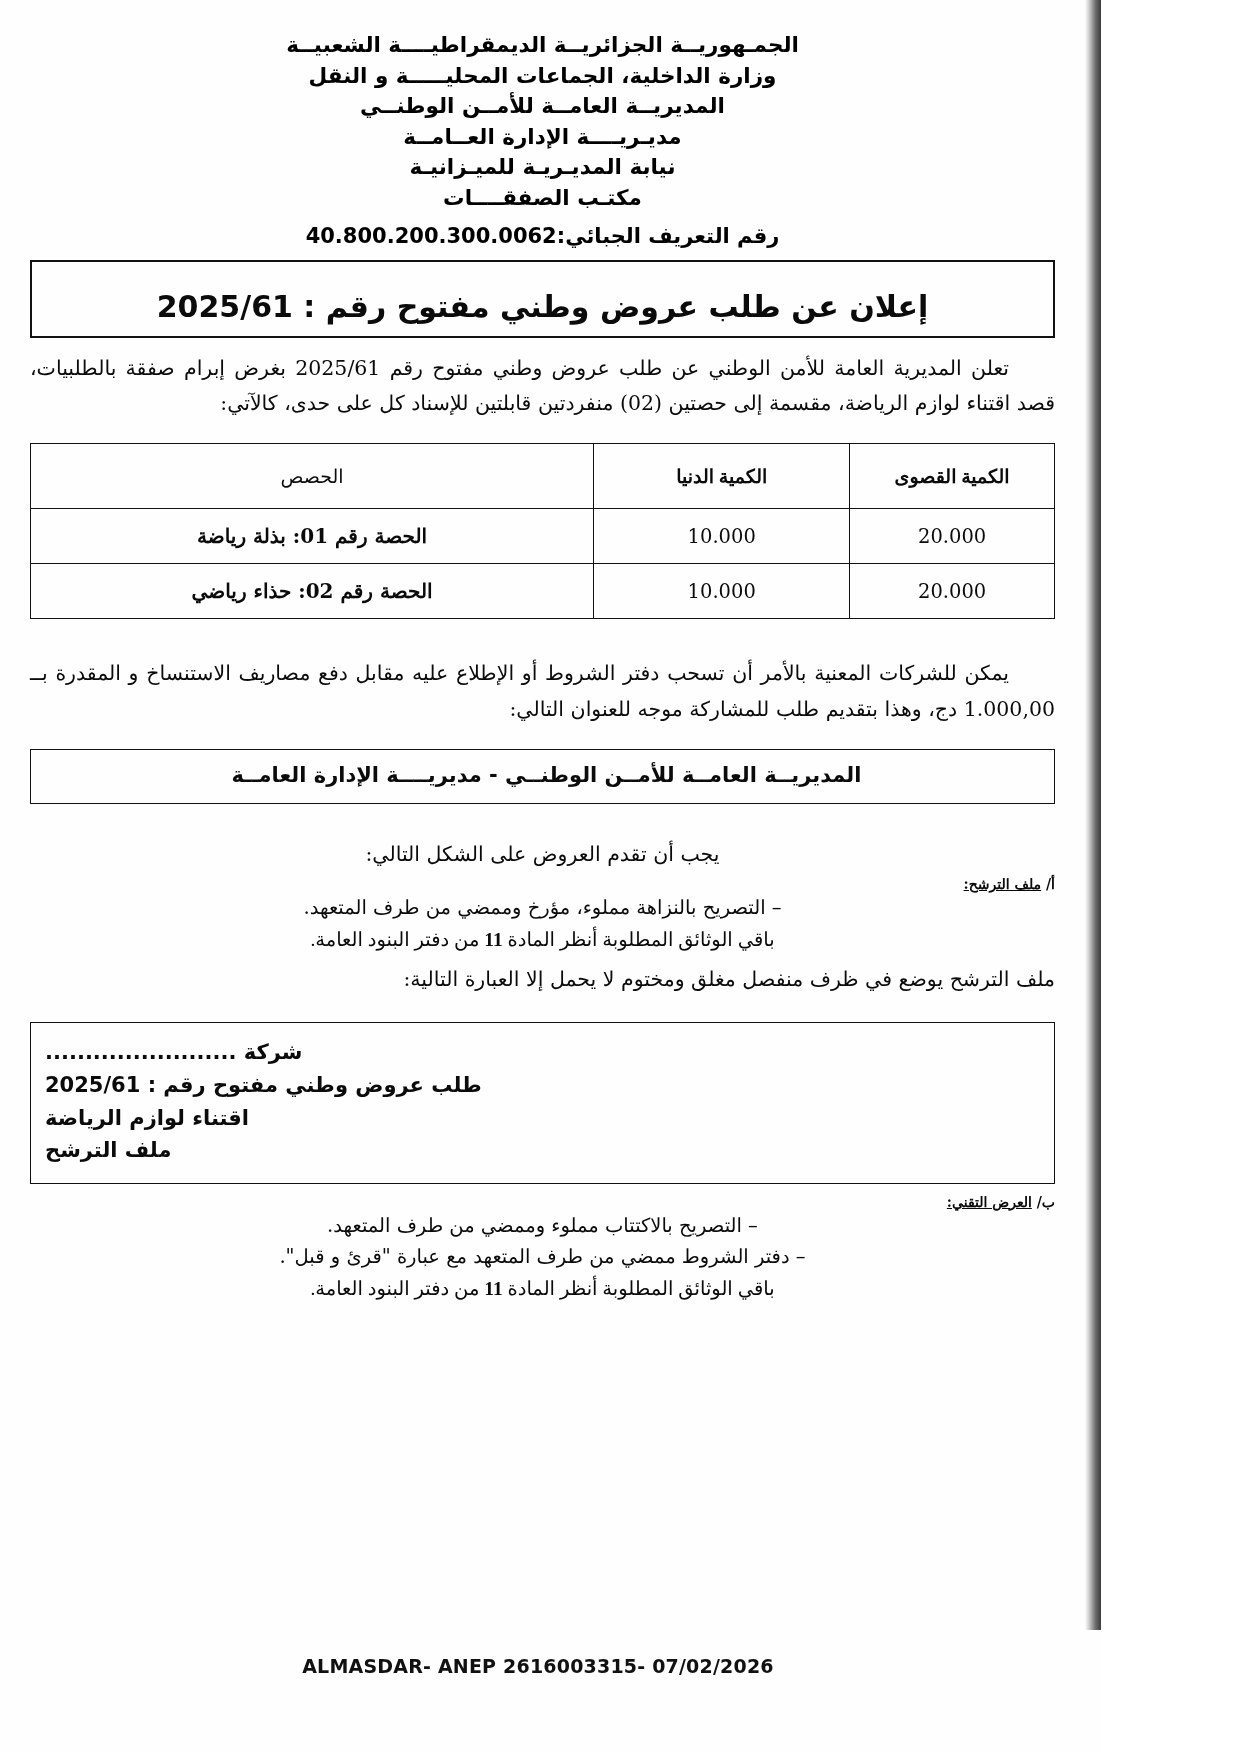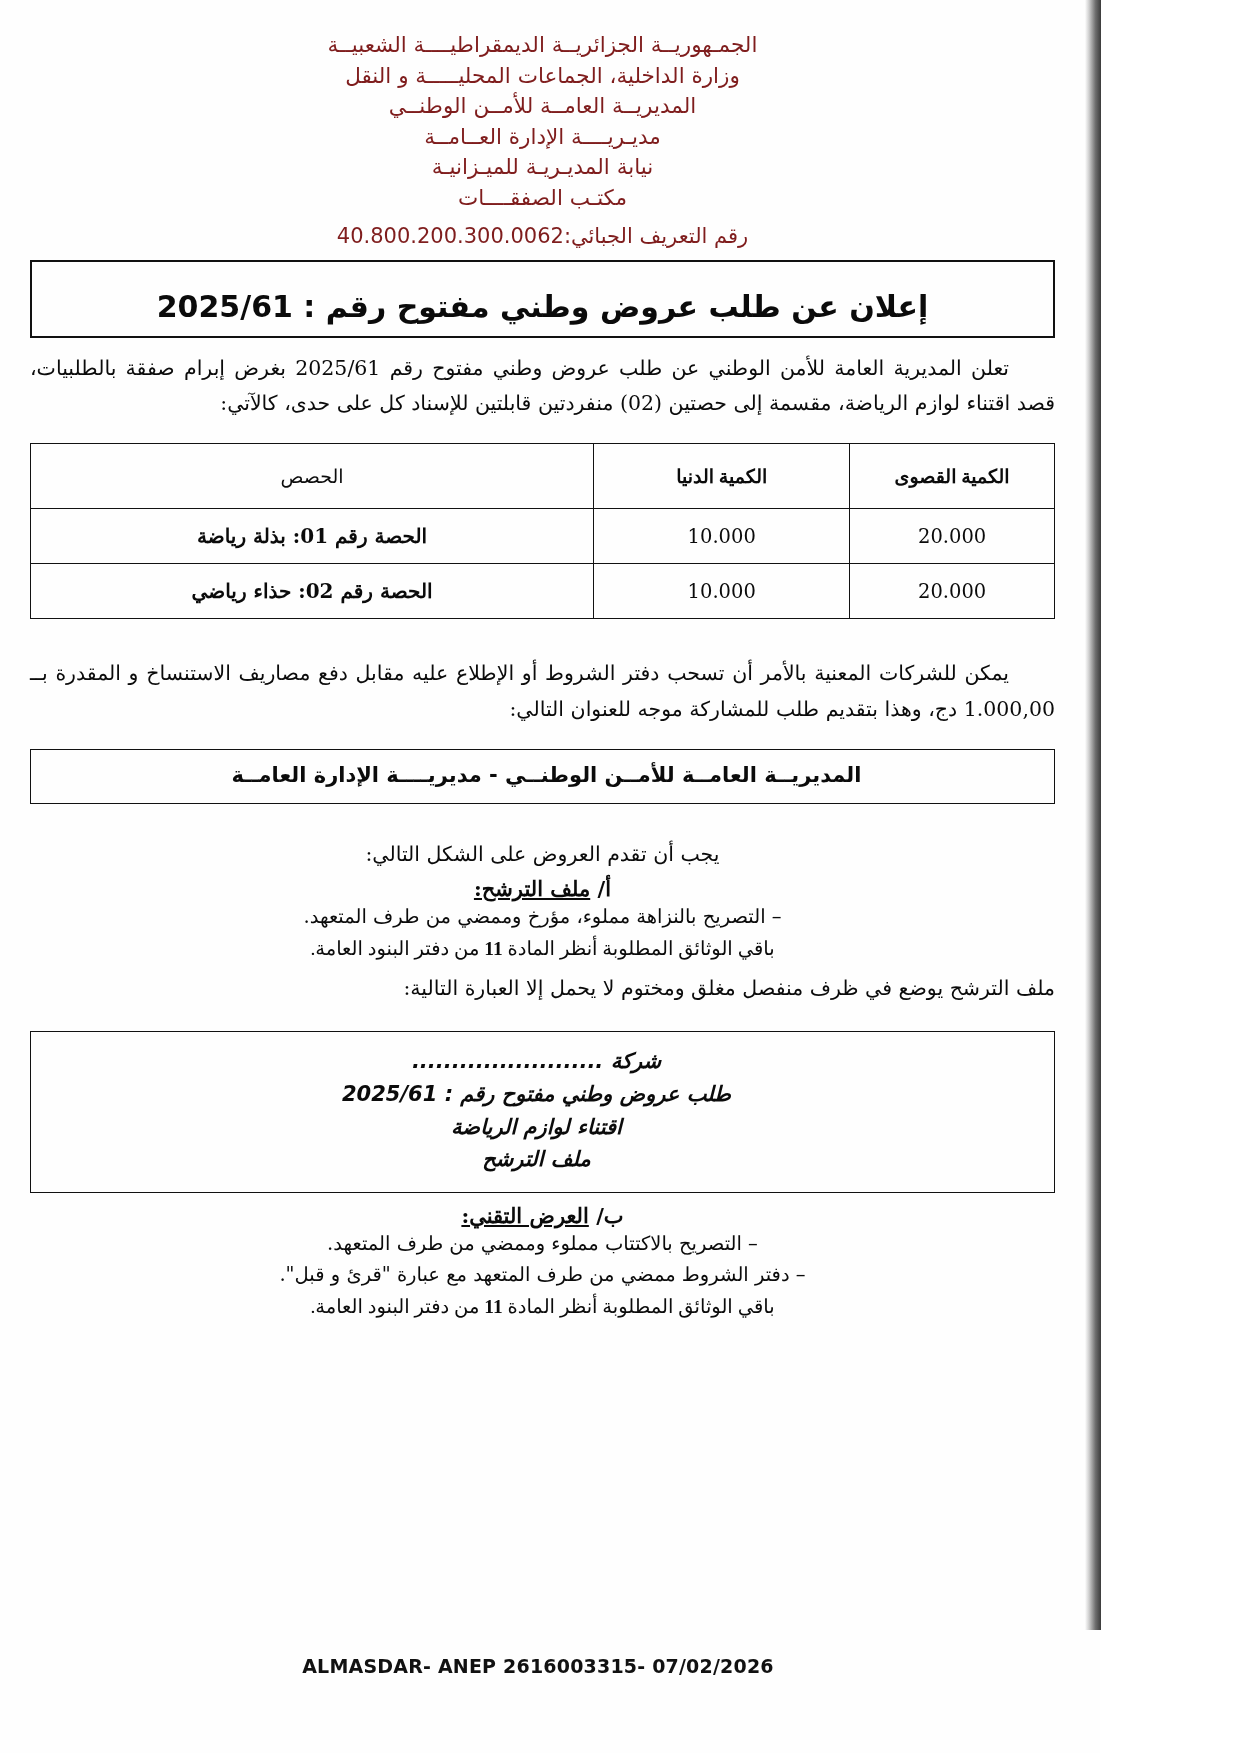--- a/index.html
+++ b/index.html
@@ -52,23 +52,23 @@
   }
 
   
   .letterhead {
     text-align: center;
     padding-top: 30px;
     line-height: 1.42;
   }
   .letterhead .lh-line {
     font-size: 21.5px;
-    font-weight: normal;
+    font-weight: bold;
     letter-spacing: 0px;
-    color: #7f1d1d;
+    color: #000000;
     white-space: nowrap;
   }
   .letterhead .lh-line.tax {
     margin-top: 9px;
     font-size: 21px;
   }
 
   
   .title-box {
     margin: 8px 0 0 0;
@@ -142,24 +142,24 @@
   
   .center-line {
     font-family: "DejaVu Serif", "Liberation Serif", serif;
     text-align: center;
     font-size: 20.5px;
     margin-top: 38px;
   }
 
   .section-head {
     font-family: "DejaVu Serif", "Liberation Serif", serif;
-    font-size: 21px;
+    font-size: 14px;
     font-weight: bold;
     margin-top: 10px;
-    text-align: center;
+    text-align: right;
   }
   .section-head u { text-decoration: underline; }
 
   .bullet-line {
     font-family: "DejaVu Serif", "Liberation Serif", serif;
     font-size: 19.5px;
     text-align: center;
     line-height: 1.62;
   }
   .note-line {
@@ -175,23 +175,22 @@
     text-align: right;
     line-height: 1.7;
     margin-top: 6px;
   }
 
   
   .envelope-box {
     border: 1.8px solid #111;
     margin-top: 26px;
     padding: 13px 26px 16px 14px;
-    text-align: center;
+    text-align: left;
     line-height: 1.55;
-    font-style: italic;
   }
   .envelope-box .env-line { font-size: 21px; font-weight: bold; }
   .envelope-box .env-line.plain { font-weight: bold; }
 
   
   .footer {
     position: absolute;
     left: 0;
     top: 1655px;
     width: 1076px;

